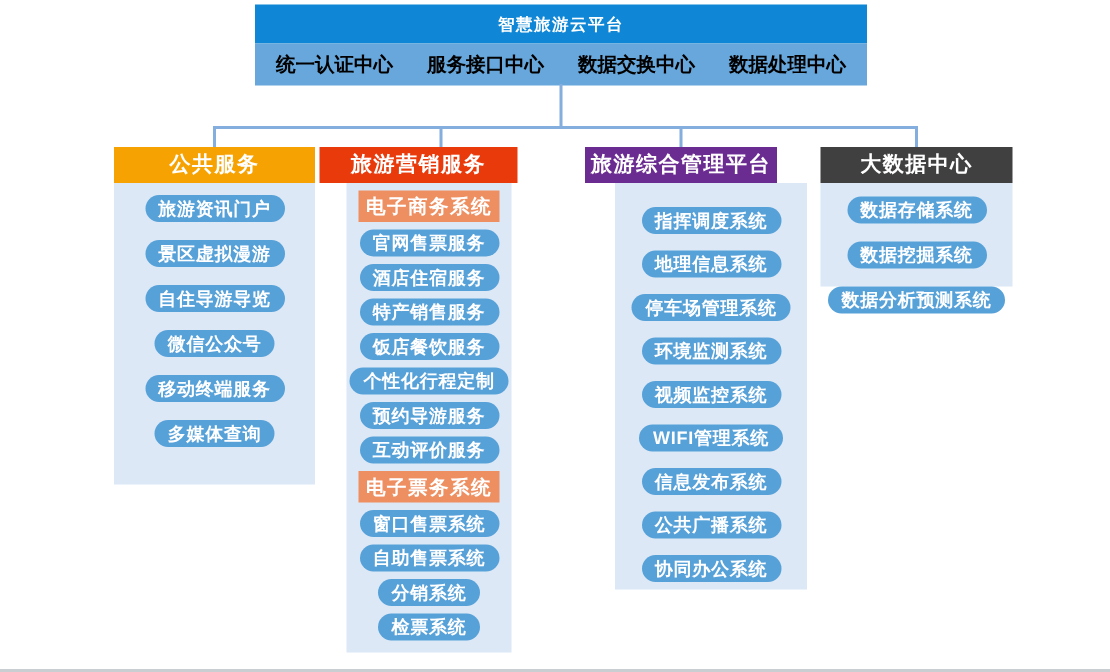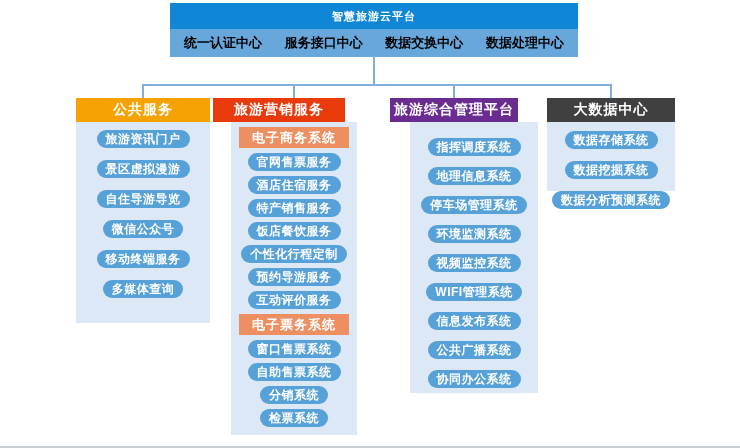--- a/index.html
+++ b/index.html
@@ -25,21 +25,21 @@
     position:absolute;height:24px;color:#fff;font-size:14px;font-weight:bold;
     display:flex;align-items:center;justify-content:center;white-space:nowrap;letter-spacing:1px;
   }
   .col-panel{
     position:absolute;background:#dce8f5;display:flex;flex-direction:column;align-items:center;
     box-sizing:border-box;
   }
   .c0h{left:76px;top:98px;width:134px;}
   .c0p{left:76px;top:122px;width:134px;height:201px;padding-top:8px;gap:12px;}
   .c1h{left:213px;top:98px;width:132px;}
-  .c1p{left:231px;top:122px;width:126px;height:313px;padding-top:5px;gap:5px;}
+  .c1p{left:231px;top:122px;width:110px;height:313px;padding-top:5px;gap:5px;}
   .c2h{left:390px;top:98px;width:128px;}
   .c2p{left:410px;top:122px;width:128px;height:271px;padding-top:16px;gap:11px;}
   .c3h{left:547px;top:98px;width:128px;}
   .c3p{left:547px;top:122px;width:128px;height:69px;padding-top:9px;gap:12px;}
   .pill{
     flex:0 0 auto;height:18px;border-radius:10px;background:#57a1d9;color:#fff;
     font-size:12px;font-weight:bold;display:flex;align-items:center;justify-content:center;
     padding:0 9px;white-space:nowrap;letter-spacing:0.5px;
   }
   .group-header{

